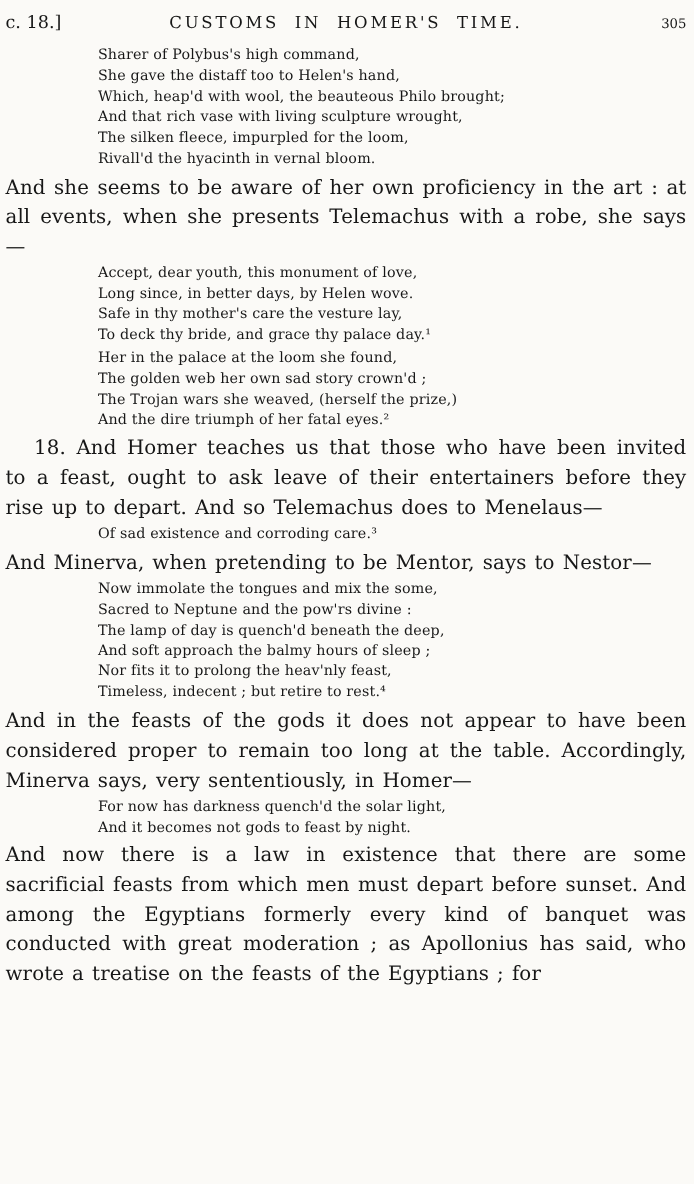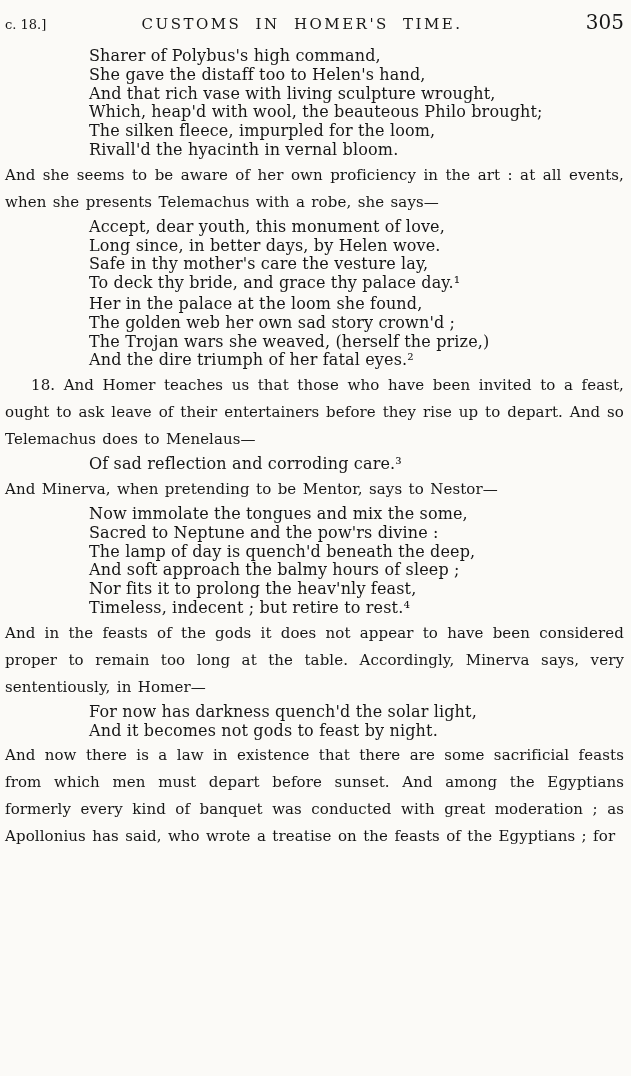--- a/index.html
+++ b/index.html
@@ -18,47 +18,47 @@
     padding: 8px 7px 0 5px;
   }
   
   .header {
     display: flex;
     justify-content: space-between;
     align-items: baseline;
     margin: 2px 0 13px 0;
   }
   .h-left {
-    font-size: 13px;
+    font-size: 16px;
   }
   .h-center {
     font-size: 15px;
     letter-spacing: 2.5px;
     word-spacing: 7px;
     transform: translateX(-14px);
   }
   .h-right {
-    font-size: 20px;
+    font-size: 12px;
   }
   
   .prose {
     margin: 0;
-    font-size: 15px;
+    font-size: 18px;
     line-height: 27px;
     text-align: justify;
     word-spacing: 1.5px;
     letter-spacing: 0.1px;
   }
   .prose.indent {
     text-indent: 26px;
   }
   
   .verse {
     margin: 2px 0 2px 84px;
-    font-size: 16px;
+    font-size: 13px;
     line-height: 18.8px;
     letter-spacing: 0.15px;
   }
   .verse-line {
     white-space: nowrap;
   }
 </style>
 </head>
 <body>
 
@@ -67,41 +67,41 @@
   <div class="header">
     <span class="h-left">c. 18.]</span>
     <span class="h-center">CUSTOMS IN HOMER'S TIME.</span>
     <span class="h-right">305</span>
   </div>
 
   <div id="content">
       <div class="verse">
         <div class="verse-line">Sharer of Polybus's high command,</div>
         <div class="verse-line">She gave the distaff too to Helen's hand,</div>
+        <div class="verse-line">Which, heap'd with wool, the beauteous Philo brought;</div>
         <div class="verse-line">And that rich vase with living sculpture wrought,</div>
-        <div class="verse-line">Which, heap'd with wool, the beauteous Philo brought;</div>
         <div class="verse-line">The silken fleece, impurpled for the loom,</div>
         <div class="verse-line">Rivall'd the hyacinth in vernal bloom.</div>
       </div>
       <p class="prose">And she seems to be aware of her own proficiency in the art : at all events, when she presents Telemachus with a robe, she says—</p>
       <div class="verse">
         <div class="verse-line">Accept, dear youth, this monument of love,</div>
         <div class="verse-line">Long since, in better days, by Helen wove.</div>
         <div class="verse-line">Safe in thy mother's care the vesture lay,</div>
         <div class="verse-line">To deck thy bride, and grace thy palace day.¹</div>
       </div>
       <div class="verse">
         <div class="verse-line">Her in the palace at the loom she found,</div>
         <div class="verse-line">The golden web her own sad story crown'd ;</div>
         <div class="verse-line">The Trojan wars she weaved, (herself the prize,)</div>
         <div class="verse-line">And the dire triumph of her fatal eyes.²</div>
       </div>
       <p class="prose indent">18. And Homer teaches us that those who have been invited to a feast, ought to ask leave of their entertainers before they rise up to depart.  And so Telemachus does to Menelaus—</p>
       <div class="verse">
-        <div class="verse-line">Of sad reflection and corroding care.³</div>
+        <div class="verse-line">Of sad existence and corroding care.³</div>
       </div>
       <p class="prose">And Minerva, when pretending to be Mentor, says to Nestor—</p>
       <div class="verse">
         <div class="verse-line">Now immolate the tongues and mix the some,</div>
         <div class="verse-line">Sacred to Neptune and the pow'rs divine :</div>
         <div class="verse-line">The lamp of day is quench'd beneath the deep,</div>
         <div class="verse-line">And soft approach the balmy hours of sleep ;</div>
         <div class="verse-line">Nor fits it to prolong the heav'nly feast,</div>
         <div class="verse-line">Timeless, indecent ;  but retire to rest.⁴</div>
       </div>

